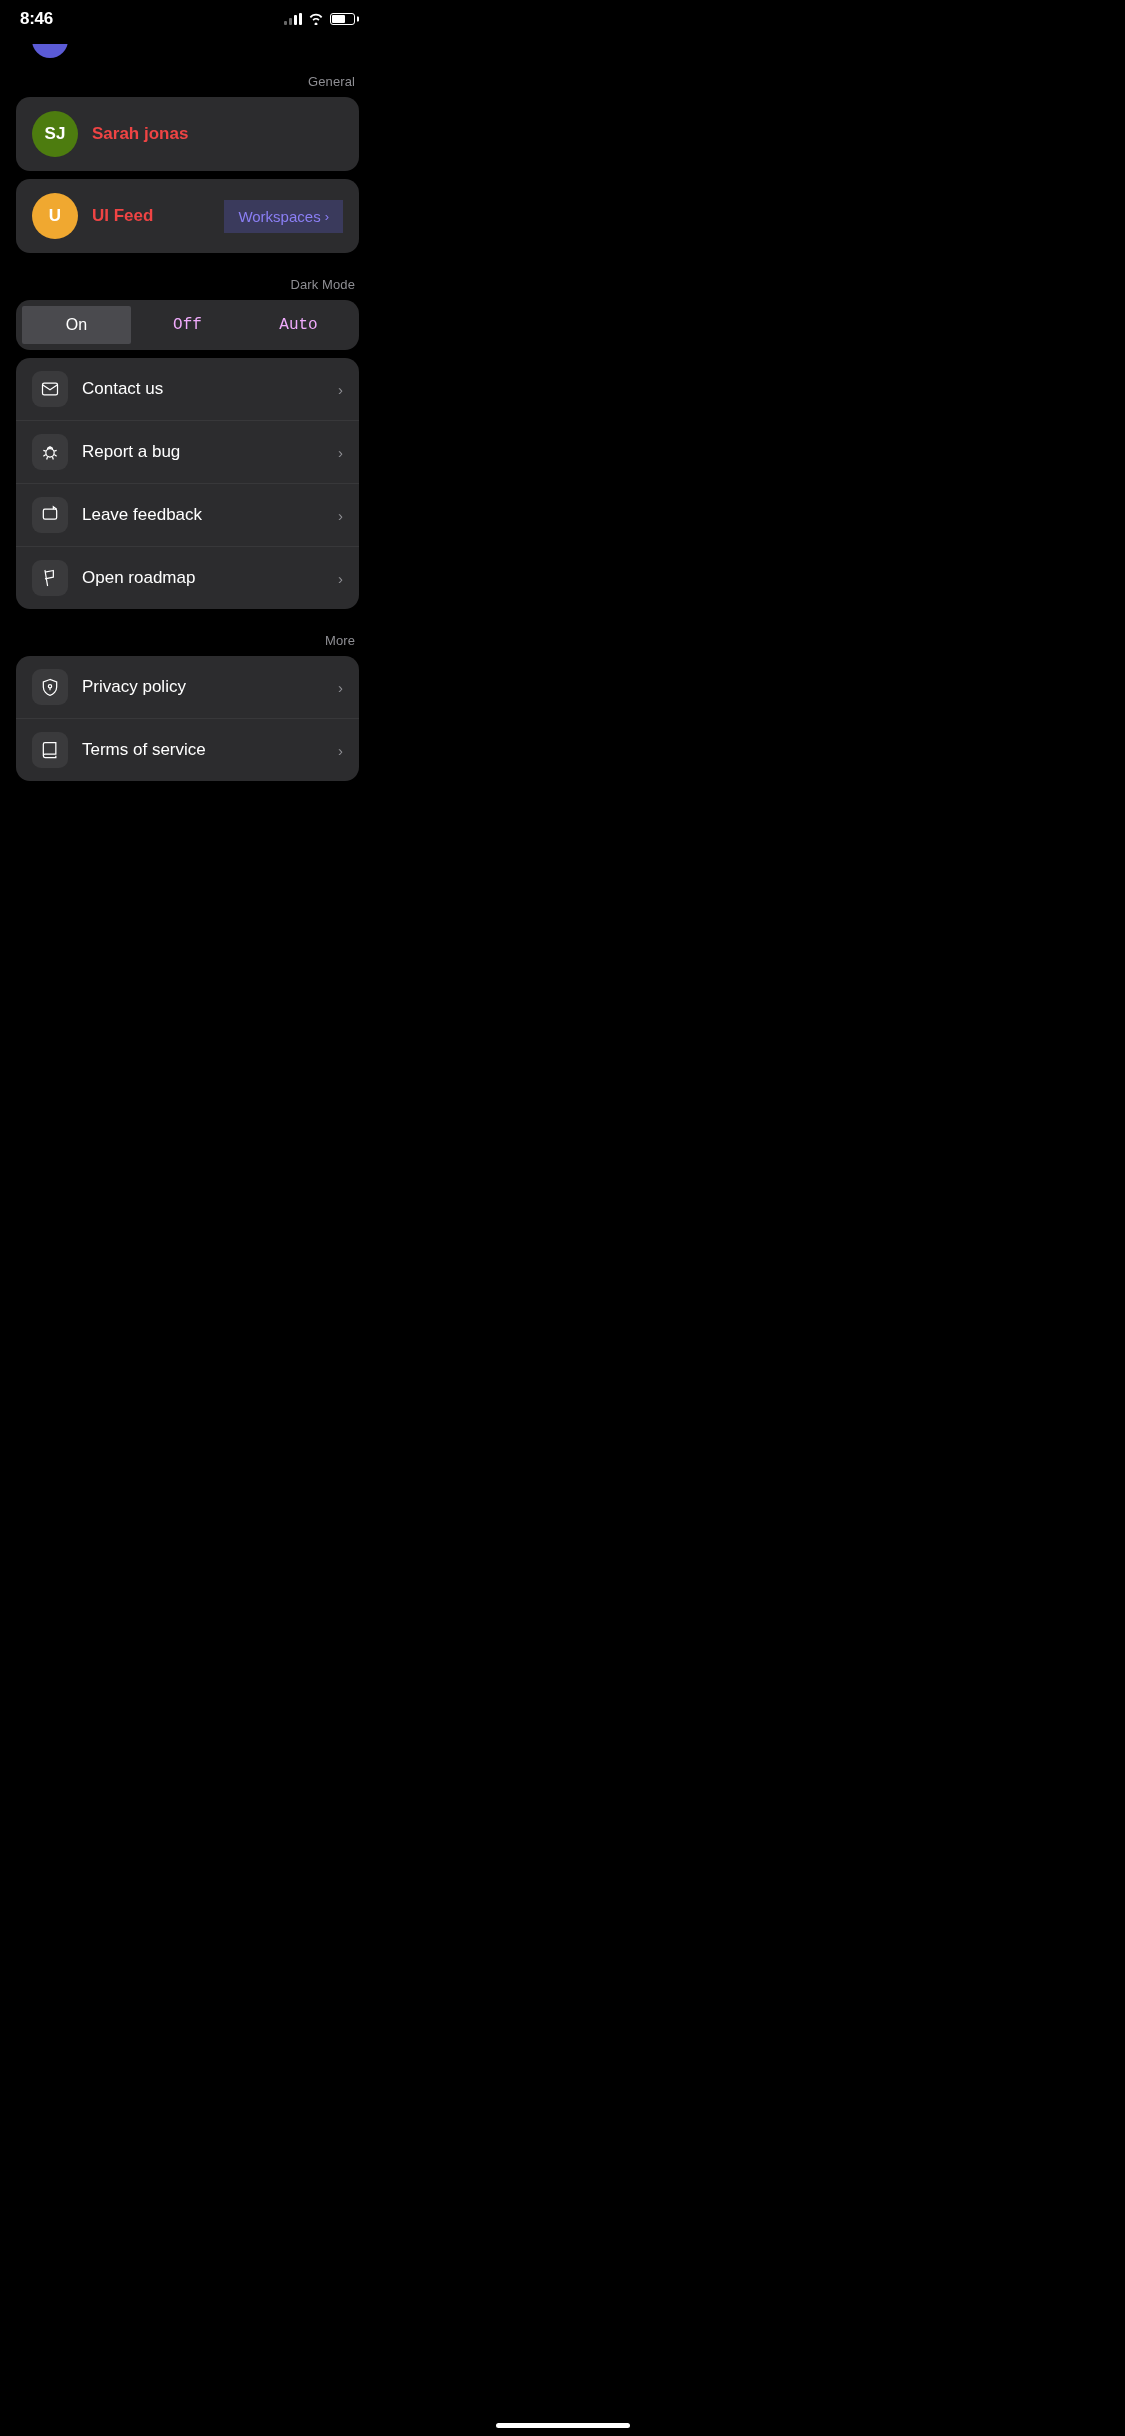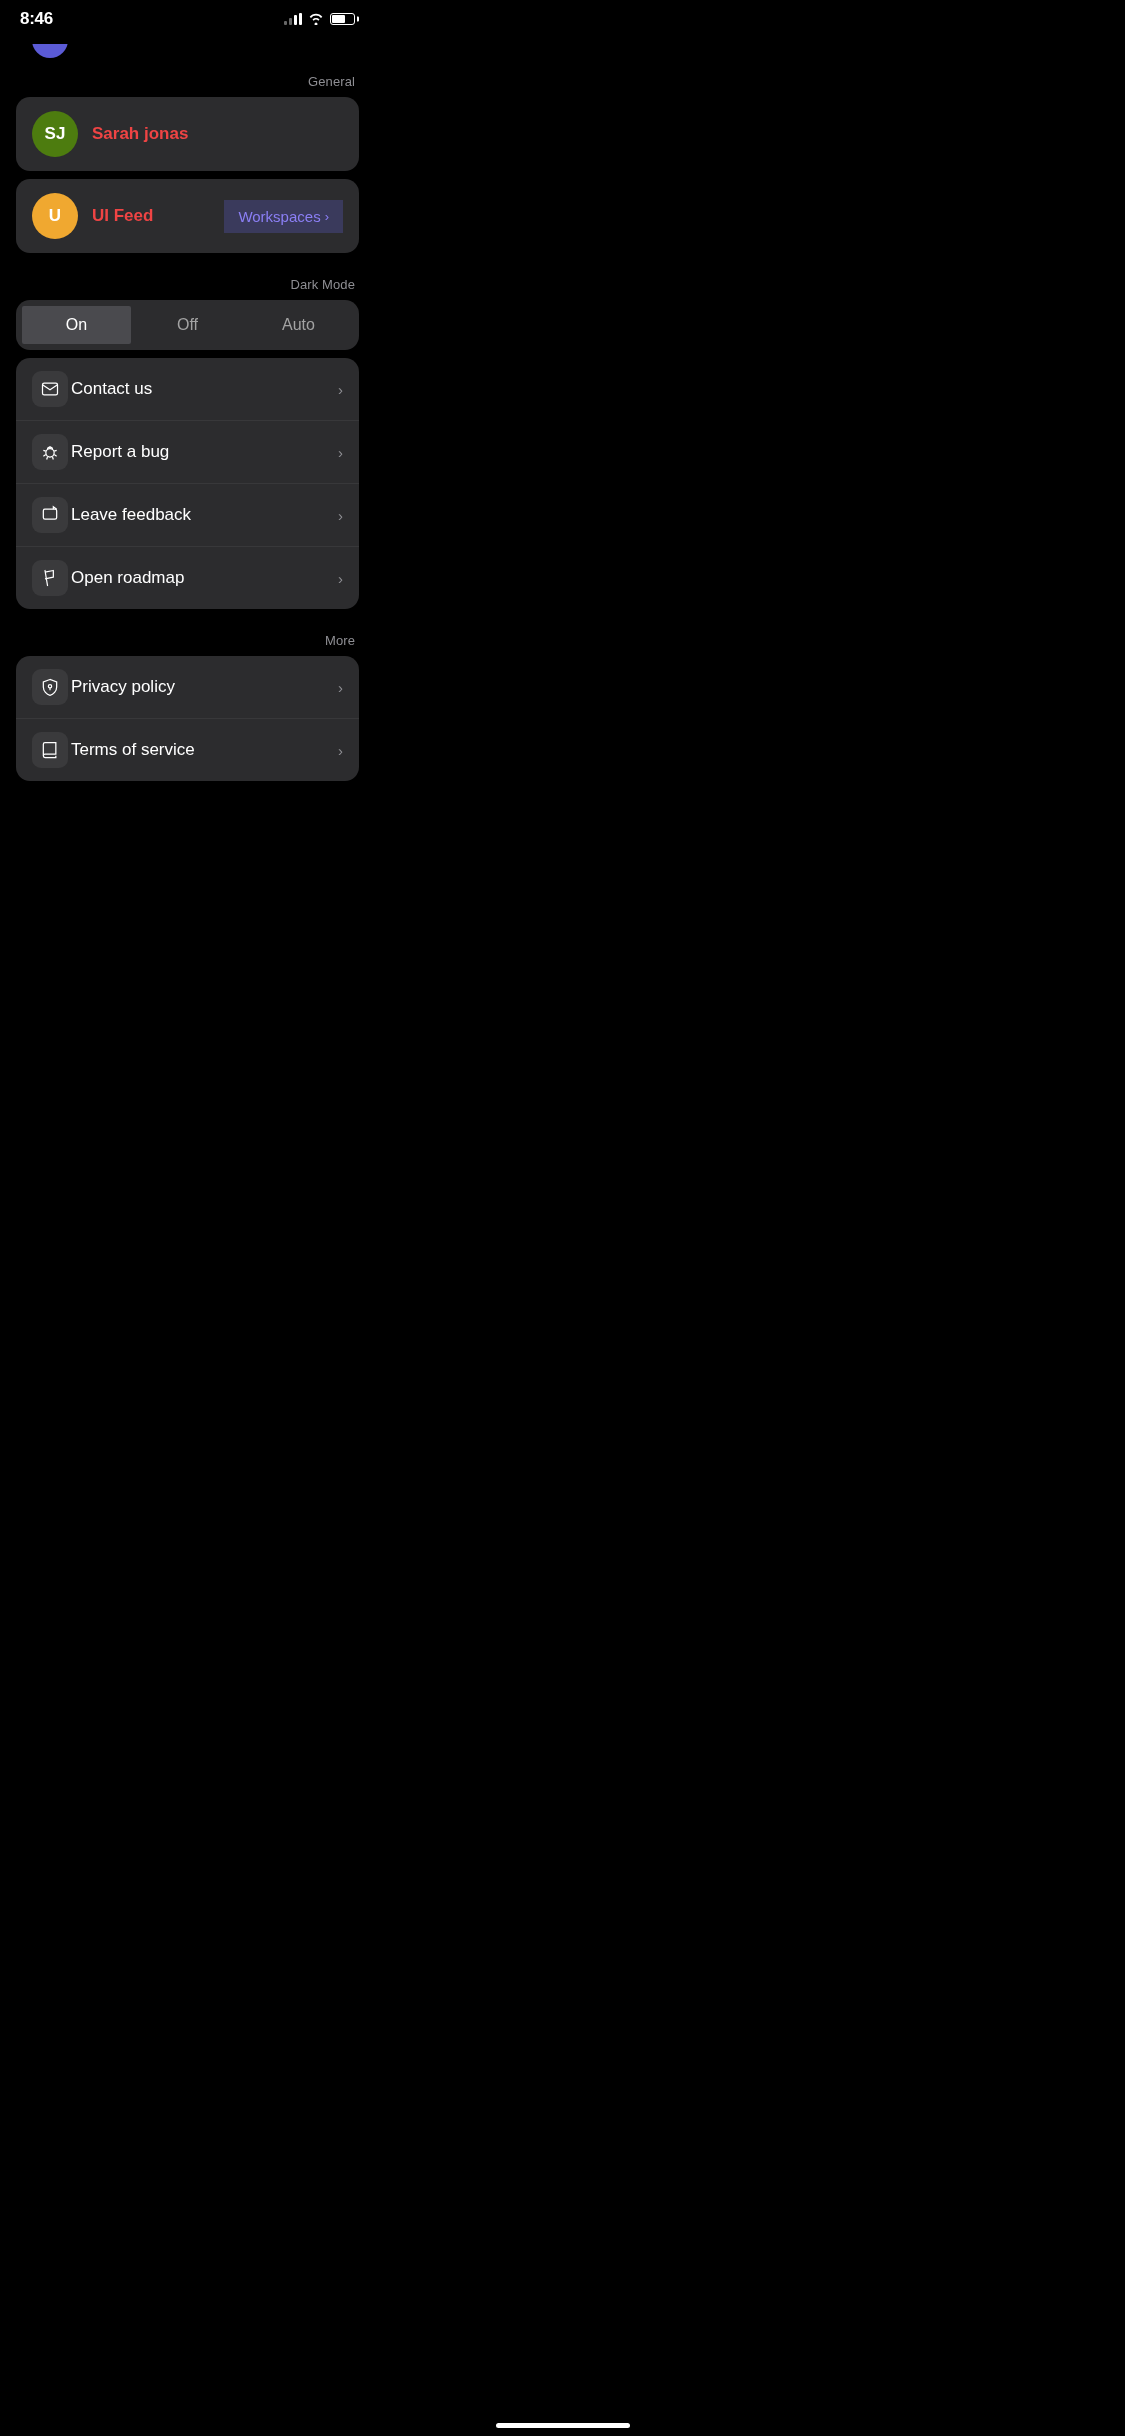--- a/index.html
+++ b/index.html
@@ -181,29 +181,30 @@
       border-radius: 2px;
       cursor: pointer;
     }
 
     .toggle-option.active {
       background: #4a4a4e;
       color: #fff;
     }
 
     .toggle-option.inactive {
-      color: #a3a3a3;
+      color: #f0abfc;
+      font-family: Liberation Mono, monospace;
     }
 
     
     .list-item {
       display: flex;
       align-items: center;
       padding: 13px 16px;
-      gap: 3px;
+      gap: 14px;
       cursor: pointer;
       border-top: 1px solid rgba(255,255,255,0.06);
     }
 
     .list-item:first-child {
       border-top: none;
     }
 
     .item-icon-wrap {
       width: 36px;

